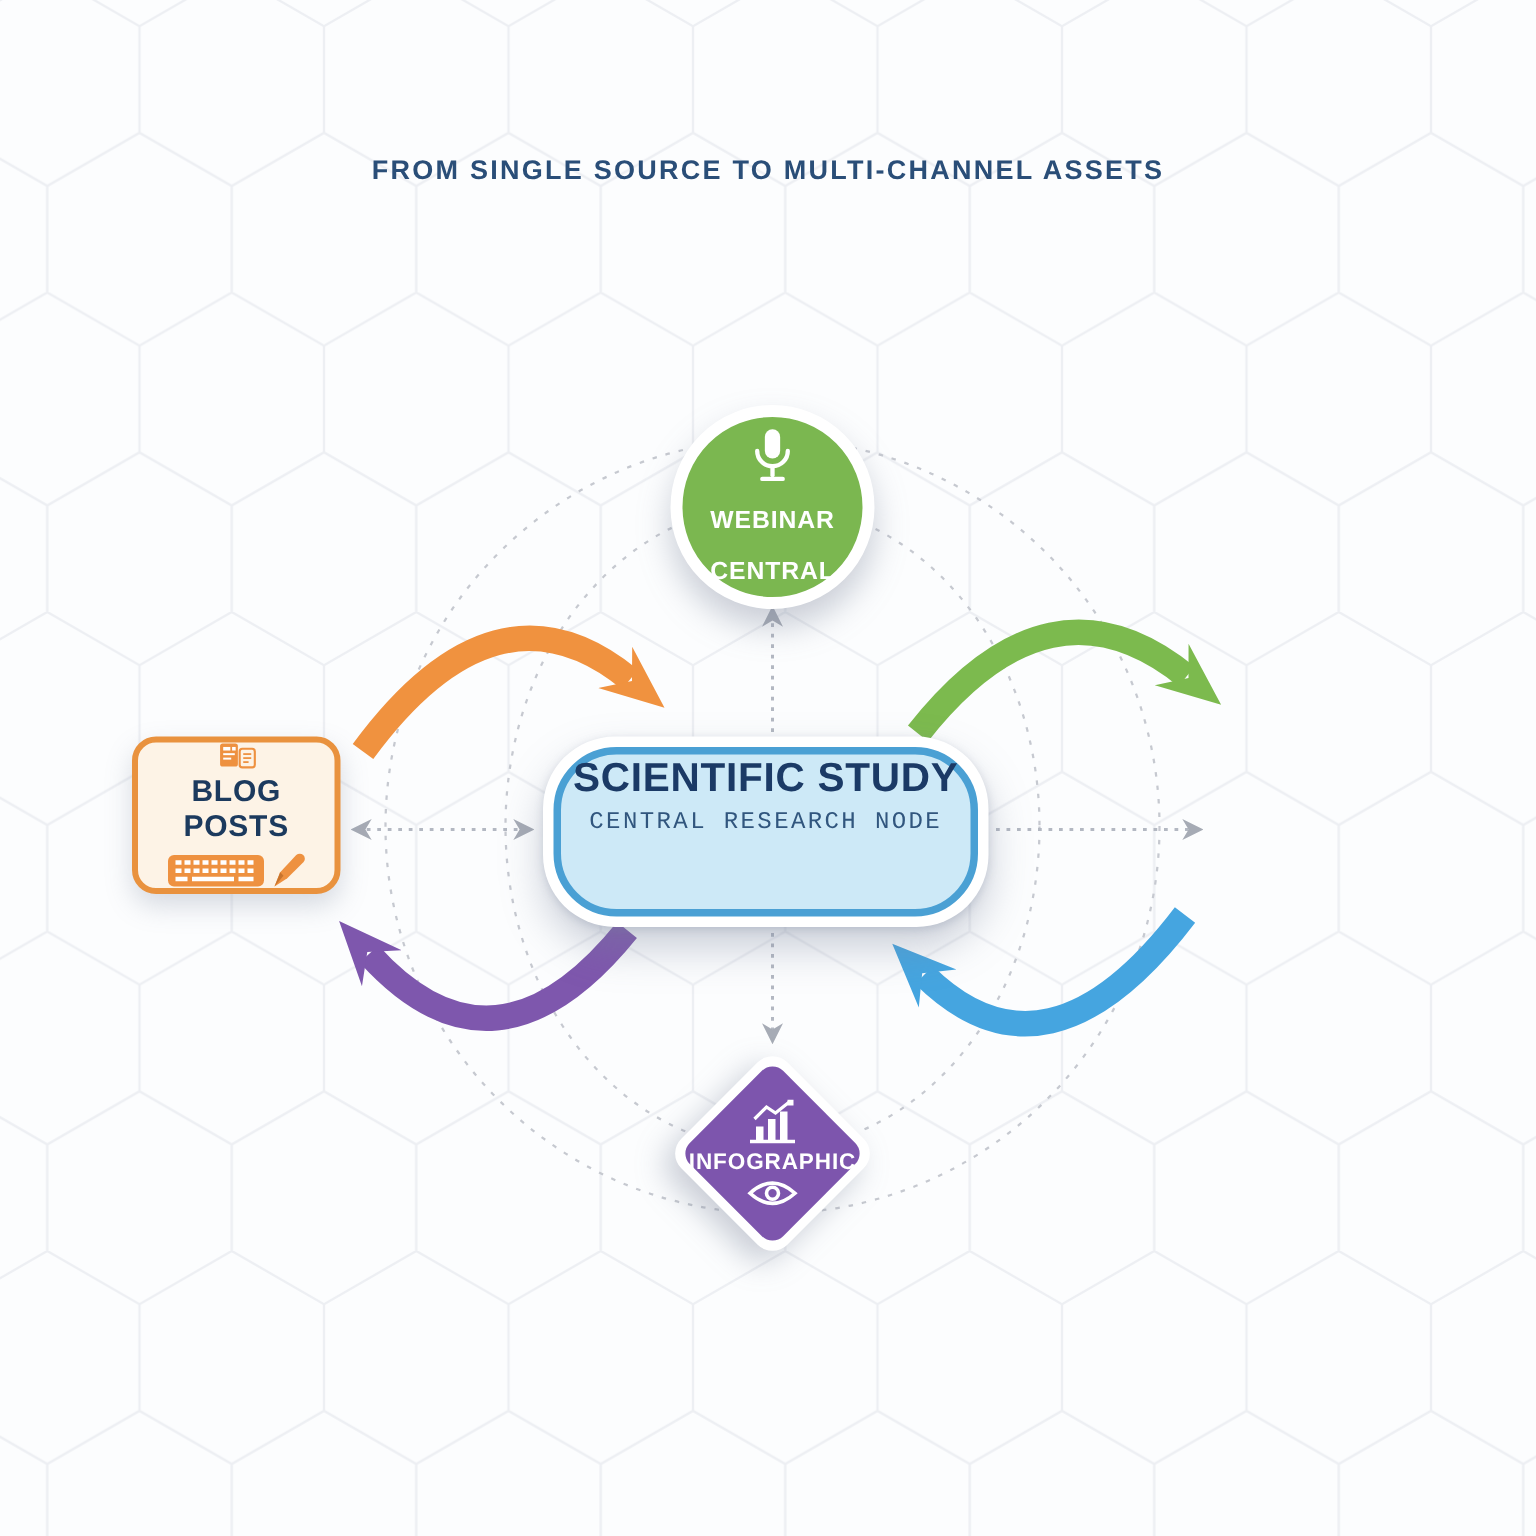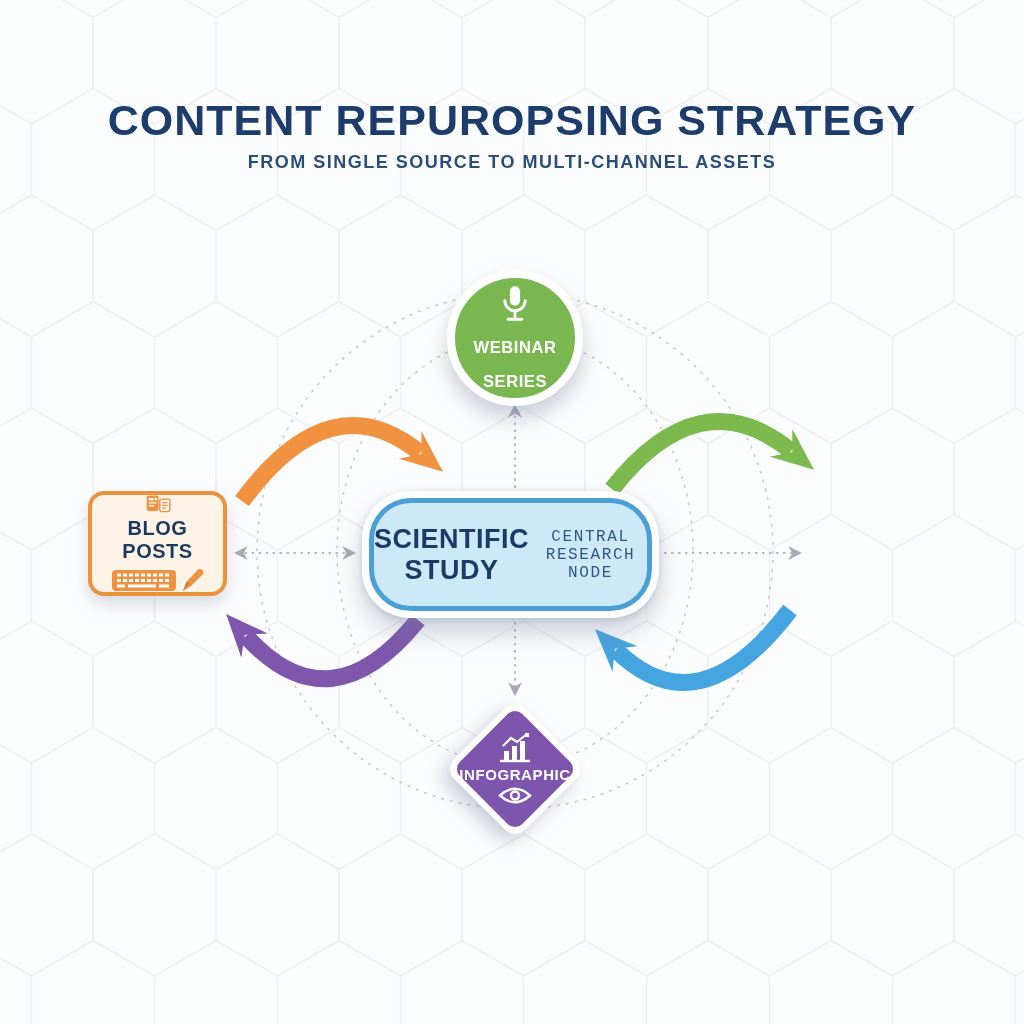--- a/index.html
+++ b/index.html
@@ -18,21 +18,21 @@
     color:#2a4e78;
   }
   .node{position:absolute;z-index:3;box-sizing:border-box;display:flex;flex-direction:column;align-items:center;justify-content:center;text-align:center;}
   
   .center-outer{
     left:362px;top:491px;width:297px;height:127px;border-radius:48px;background:#ffffff;
     box-shadow:0 14px 28px rgba(120,132,155,.38), 0 2px 6px rgba(120,132,155,.25);
   }
   .center-inner{
     position:absolute;inset:7px;border-radius:42px;background:#cde9f7;border:5px solid #4aa0d4;
-    display:flex;flex-direction:row;align-items:center;justify-content:space-between;gap:5px;
+    display:flex;flex-direction:column;align-items:center;justify-content:flex-start;gap:5px;
   }
   .center-inner .t1{font-size:27px;font-weight:800;letter-spacing:.5px;color:#1b3a66;}
   .center-inner .t2{font-size:16px;font-weight:500;letter-spacing:1.6px;color:#31567e;font-family:Liberation Mono, monospace;}
   
   .webinar{
     left:447px;top:270px;width:136px;height:136px;border-radius:50%;
     background:#7bb750;border:8px solid #ffffff;gap:14px;
     box-shadow:0 12px 22px rgba(125,135,155,.4);
   }
   .webinar .lab{font-size:16.5px;font-weight:800;letter-spacing:.6px;color:#ffffff;line-height:1.2;}
@@ -101,40 +101,39 @@
     <path d="M352 553 L238 553" stroke="#b3b8c2" stroke-width="2" stroke-dasharray="2.5 4.5" fill="none" marker-end="url(#ah-gray)" marker-start="url(#ah-gray)"></path>
     <path d="M664 553 L798 553" stroke="#b3b8c2" stroke-width="2" stroke-dasharray="2.5 4.5" fill="none" marker-end="url(#ah-gray)"></path>
 
     <path d="M242 501 Q331 380 420 453" stroke="#f0923f" stroke-width="17" fill="none" marker-end="url(#ah-orange)"></path>
     <path d="M612 489 Q700 377 791 451" stroke="#7cba4e" stroke-width="17" fill="none" marker-end="url(#ah-green)"></path>
     <path d="M790 610 Q698 731 616 650" stroke="#45a5e0" stroke-width="17" fill="none" marker-end="url(#ah-blue)"></path>
     <path d="M418 620 Q330 729 246 636" stroke="#7e57ad" stroke-width="17" fill="none" marker-end="url(#ah-purple)"></path>
   </svg>
 
   <div class="hdr">
-    <h1>CONTENT REPUROPSING STRATEGY</h1>
     <p>FROM SINGLE SOURCE TO MULTI-CHANNEL ASSETS</p>
   </div>
 
   <div class="node center-outer">
     <div class="center-inner">
       <div class="t1">SCIENTIFIC STUDY</div>
       <div class="t2">CENTRAL RESEARCH NODE</div>
     </div>
   </div>
 
   <div class="node webinar">
     <svg width="34" height="40" viewBox="0 0 40 46">
       <rect x="14" y="2" width="12" height="23" rx="6" fill="#ffffff"></rect>
       <path d="M8 19 a12 12 0 0 0 24 0" stroke="#ffffff" stroke-width="3.4" fill="none" stroke-linecap="round"></path>
       <line x1="20" y1="32" x2="20" y2="38" stroke="#ffffff" stroke-width="3.4" stroke-linecap="round"></line>
       <line x1="12" y1="41" x2="28" y2="41" stroke="#ffffff" stroke-width="3.4" stroke-linecap="round"></line>
     </svg>
     <div class="lab">WEBINAR</div>
-    <div class="lab">SERIES</div>
+    <div class="lab">CENTRAL</div>
   </div>
 
   <div class="node blog">
     <svg width="44" height="31" viewBox="0 0 44 32">
       <rect x="3" y="1" width="20" height="26" rx="3" fill="#ee9140"></rect>
       <rect x="6.5" y="5" width="8" height="4" fill="#ffffff"></rect>
       <rect x="16.5" y="5" width="4" height="4" fill="#ffffff"></rect>
       <rect x="6.5" y="12" width="13" height="2.2" fill="#ffffff"></rect>
       <rect x="6.5" y="17" width="9" height="2.2" fill="#ffffff"></rect>
       <rect x="25" y="7" width="17" height="21" rx="3" fill="#fdf3e6" stroke="#ee9140" stroke-width="2.4"></rect>

